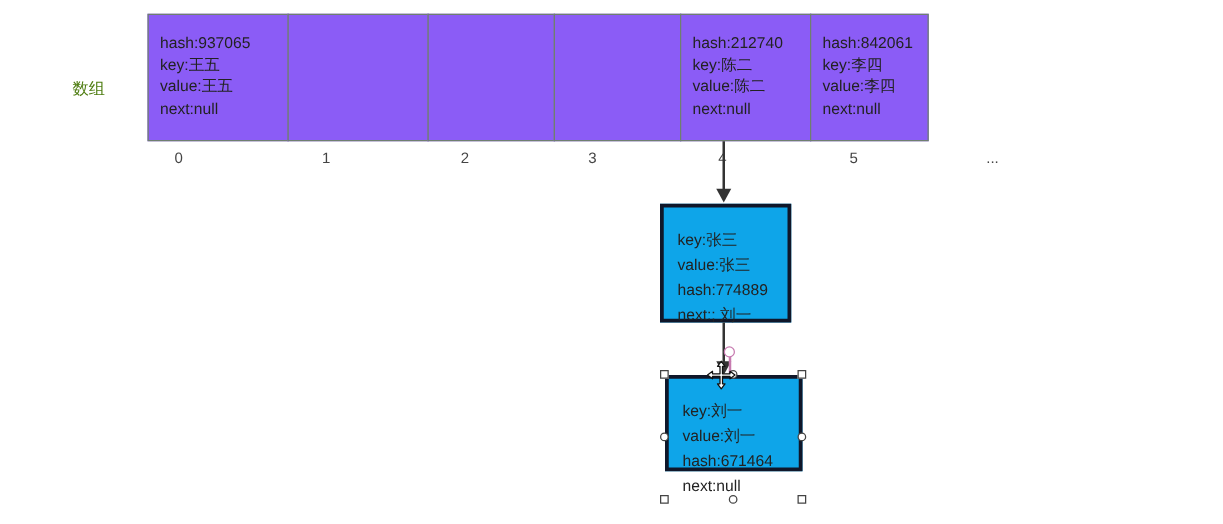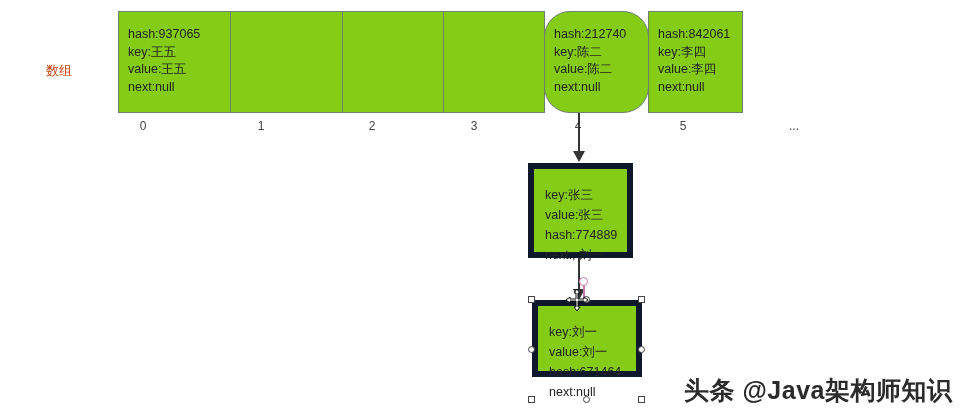--- a/index.html
+++ b/index.html
@@ -18,41 +18,41 @@
   #canvas {
     position: absolute;
     left: 0; top: 0;
     width: 978px;
     height: 419px;
   }
 
   
   .array-label {
     position: absolute;
-    left: 46px;
+    left: 58px;
     top: 62px;
     font-size: 13px;
-    color: #c2410c;
+    color: #4d7c0f;
     white-space: nowrap;
   }
 
   
   .array-row {
     position: absolute;
     left: 118px;
     top: 11px;
     height: 102px;
     display: flex;
     align-items: stretch;
   }
   .cell {
     box-sizing: border-box;
     border: 1px solid #6f7f6f;
     margin-right: -1px;
-    background: #84cc16;
+    background: #8b5cf6;
     position: relative;
   }
   .cell.highlight {
     background: #ffffcc;
     border: 1px solid #9a8e5a;
     z-index: 5;
   }
   .cell-text {
     position: absolute;
     left: 9px;
@@ -62,21 +62,21 @@
     white-space: pre;
     color: #222;
   }
 
   
   .w0 { width: 113px; }
   .w1 { width: 113px; }
   .w2 { width: 102px; }
   .w3 { width: 102px; }
   .w4 { width: 114px; }
-  .w5 { width: 105px; border-radius: 26px; }
+  .w5 { width: 105px; }
   .w6 { width: 95px; }
 
   
   .index-row {
     position: absolute;
     left: 118px;
     top: 119px;
     width: 722px;
     height: 20px;
   }
@@ -85,22 +85,22 @@
     font-size: 12px;
     color: #444;
     text-align: center;
     transform: translateX(-50%);
   }
 
   
   .node-box {
     position: absolute;
     box-sizing: border-box;
-    background: #84cc16;
-    border: 6px solid #0f172a;
+    background: #0ea5e9;
+    border: 3px solid #0f172a;
   }
   .node-text {
     position: absolute;
     left: 11px;
     top: 16px;
     font-size: 12.5px;
     line-height: 20px;
     white-space: pre;
     color: #222;
   }
@@ -269,15 +269,14 @@
   <div class="move-cursor" style="left:565px; top:288px;">
     <svg width="24" height="24" viewBox="0 0 24 24">
       <g fill="#ffffff" stroke="#111111" stroke-width="1" stroke-linejoin="round">
         <path d="M12 1 L15 5 L13 5 L13 11 L19 11 L19 9 L23 12 L19 15 L19 13 L13 13
                  L13 19 L15 19 L12 23 L9 19 L11 19 L11 13 L5 13 L5 15 L1 12 L5 9
                  L5 11 L11 11 L11 5 L9 5 Z"></path>
       </g>
     </svg>
   </div>
 
-  <div class="watermark">头条 @Java架构师知识</div>
 
 </div>
 
 </body></html>

